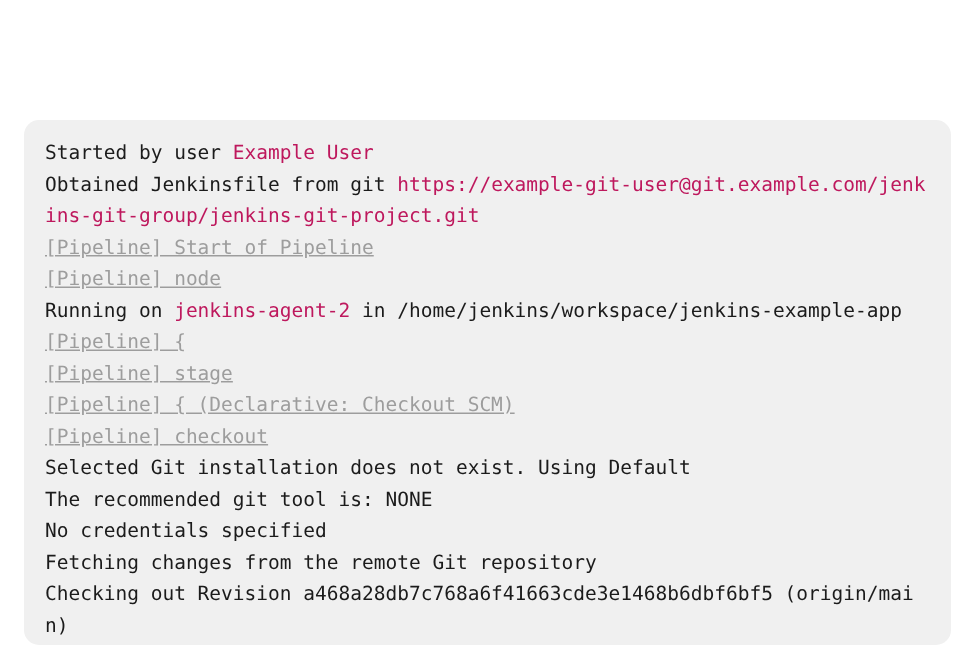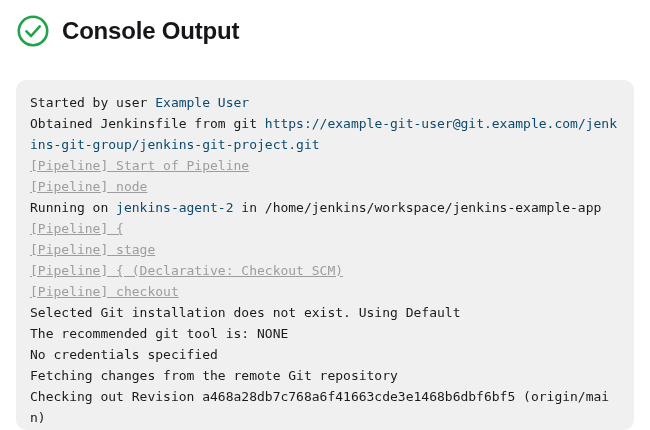--- a/index.html
+++ b/index.html
@@ -64,33 +64,26 @@
     line-height: 21px;
     color: #1b1b1b;
     white-space: pre-wrap;
     word-break: break-all;
   }
   .log-line {
     min-height: 21px;
     white-space: pre-wrap;
   }
   .seg-plain  { color: #1b1b1b; }
-  .seg-link   { color: #0c4a6e; text-align: right; }
+  .seg-link   { color: #be185d; text-align: right; }
   .seg-muted  { color: #9d9d9d; text-decoration: underline; }
 </style>
 </head>
 <body>
 
 <div class="page">
 
-  <div class="header">
-    <svg class="status-icon" viewBox="0 0 34 34">
-      <circle cx="17" cy="17" r="14.2" fill="none" stroke="#22A34A" stroke-width="2.6"></circle>
-      <path d="M10.4 17.4 L15.1 22.0 L23.7 12.4" fill="none" stroke="#22A34A" stroke-width="2.6" stroke-linecap="round" stroke-linejoin="round"></path>
-    </svg>
-    <div class="page-title">Console Output</div>
-  </div>
 
   <div class="console-panel">
     <div class="console-log" id="console-log"><div class="log-line"><span class="seg-plain">Started by user </span><span class="seg-link">Example User</span></div><div class="log-line"><span class="seg-plain">Obtained Jenkinsfile from git </span><span class="seg-link">https://example-git-user@git.example.com/jenkins-git-group/jenkins-git-project.git</span></div><div class="log-line"><span class="seg-muted">[Pipeline] Start of Pipeline</span></div><div class="log-line"><span class="seg-muted">[Pipeline] node</span></div><div class="log-line"><span class="seg-plain">Running on </span><span class="seg-link">jenkins-agent-2</span><span class="seg-plain"> in /home/jenkins/workspace/jenkins-example-app</span></div><div class="log-line"><span class="seg-muted">[Pipeline] {</span></div><div class="log-line"><span class="seg-muted">[Pipeline] stage</span></div><div class="log-line"><span class="seg-muted">[Pipeline] { (Declarative: Checkout SCM)</span></div><div class="log-line"><span class="seg-muted">[Pipeline] checkout</span></div><div class="log-line"><span class="seg-plain">Selected Git installation does not exist. Using Default</span></div><div class="log-line"><span class="seg-plain">The recommended git tool is: NONE</span></div><div class="log-line"><span class="seg-plain">No credentials specified</span></div><div class="log-line"><span class="seg-plain">Fetching changes from the remote Git repository</span></div><div class="log-line"><span class="seg-plain">Checking out Revision a468a28db7c768a6f41663cde3e1468b6dbf6bf5 (origin/main)</span></div><div class="log-line"></div></div>
   </div>
 
 </div>
 
 </body></html>

